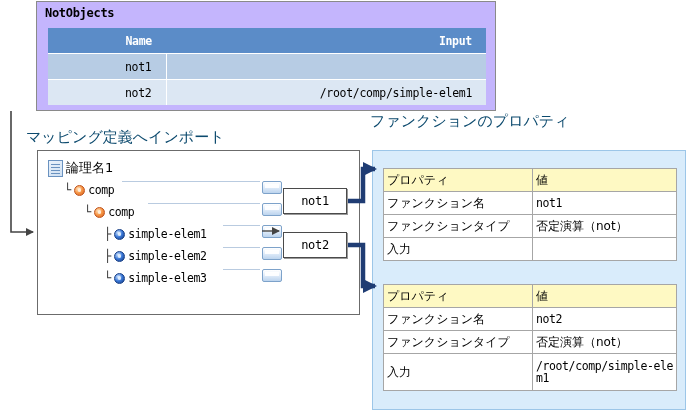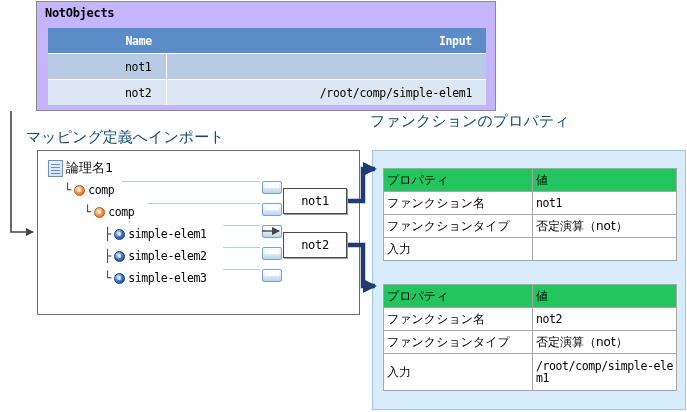--- a/index.html
+++ b/index.html
@@ -242,21 +242,21 @@
     font-family: "DejaVu Sans", "Liberation Sans", sans-serif;
     font-size: 12px;
     text-align: left;
     padding: 1px 3px;
     height: 20px;
     color: #000;
     vertical-align: middle;
     overflow: hidden;
   }
   .prop-table th {
-    background: #22c55e;
+    background: #fef9c3;
     font-weight: normal;
   }
   .prop-table .k { width: 142px; }
   .prop-table td.v {
     font-family: "DejaVu Sans", "Liberation Sans", sans-serif;
   }
   .prop-table td.mono {
     font-family: "DejaVu Sans Mono", "Liberation Mono", monospace;
     font-size: 11.5px;
     letter-spacing: -0.4px;

